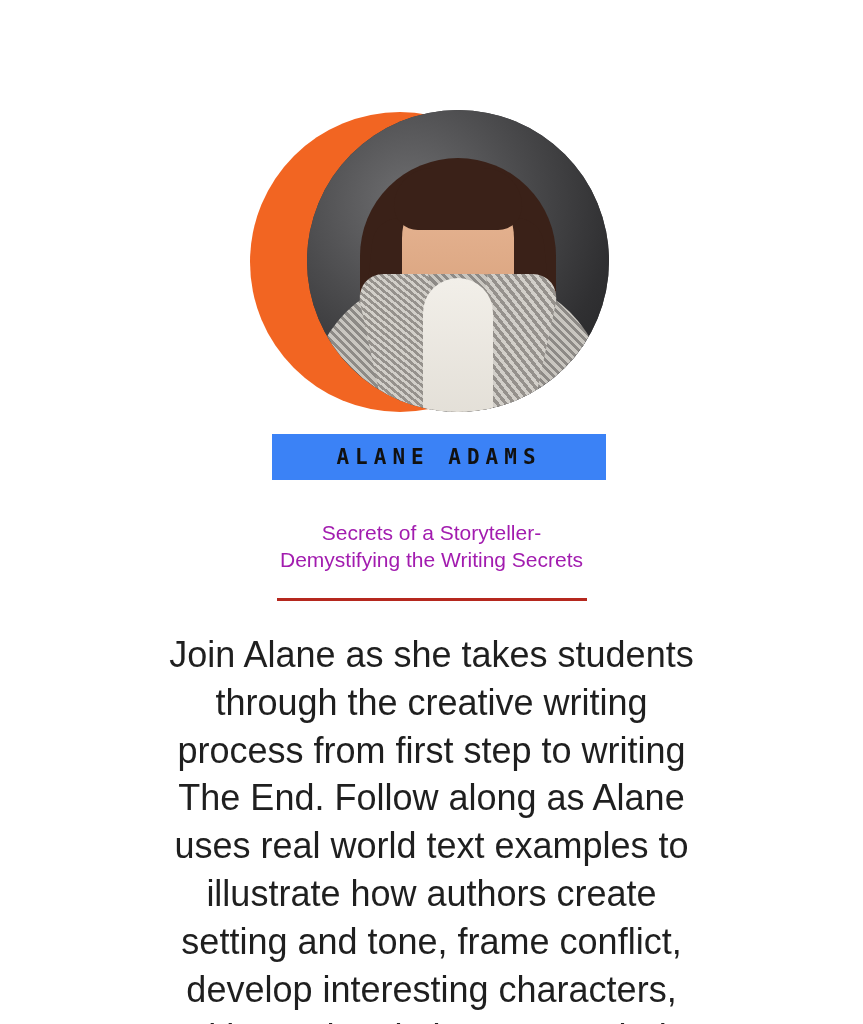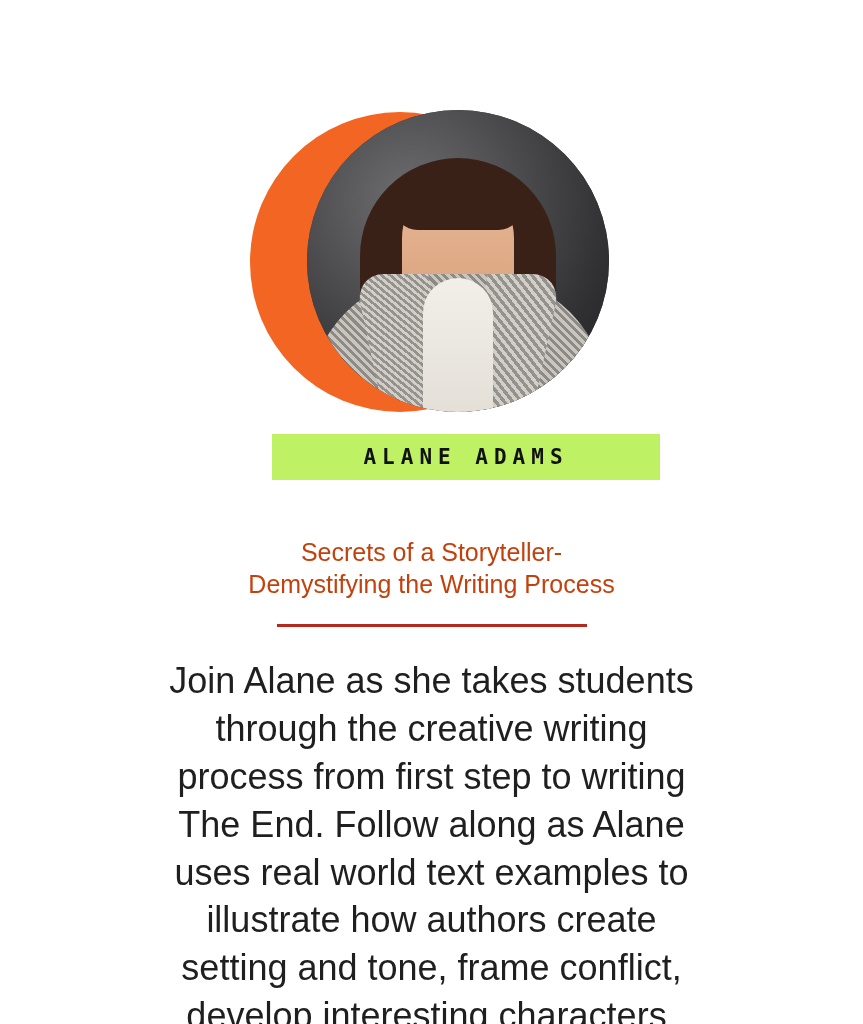--- a/index.html
+++ b/index.html
@@ -170,23 +170,23 @@
     height: 5px;
     background: #f6efe9;
     border-radius: 0 0 13px 13px;
   }
 
   
   .name-bar {
     position: absolute;
     left: 272px;
     top: 434px;
-    width: 388px;
+    width: 334px;
     height: 46px;
-    background: #bef264;
+    background: #3b82f6;
     display: flex;
     align-items: center;
     justify-content: center;
   }
   .name-bar .name {
     font-family: "DejaVu Sans Mono", monospace;
     font-size: 21px;
     font-weight: 700;
     letter-spacing: 6px;
     color: #111111;
@@ -194,24 +194,24 @@
 
   
   .content {
     position: absolute;
     left: 0;
     top: 520px;
     width: 863px;
     text-align: center;
   }
   .talk-title {
-    font-size: 25px;
+    font-size: 21px;
     line-height: 1.28;
-    color: #c2410c;
-    margin: 16px auto;
+    color: #a21caf;
+    margin: 0 auto;
     width: 620px;
     font-weight: 400;
   }
   .divider {
     width: 310px;
     height: 3px;
     background: #b5281e;
     margin: 24px auto 0 auto;
   }
   .description {
@@ -251,19 +251,19 @@
     </div>
 
     <div class="name-bar">
       <span class="name">ALANE ADAMS</span>
     </div>
   </div>
 
   <div class="content">
     <h1 class="talk-title">
       <span>Secrets of a Storyteller-</span><br>
-      <span>Demystifying the Writing Process</span>
+      <span>Demystifying the Writing Secrets</span>
     </h1>
     <div class="divider"></div>
     <p class="description">Join Alane as she takes students through the creative writing process from first step to writing The End. Follow along as Alane uses real world text examples to illustrate how authors create setting and tone, frame conflict, develop interesting characters, and learn the vital steps needed to create a story readers will want to read.</p>
   </div>
 
 </div>
 
 </body></html>

